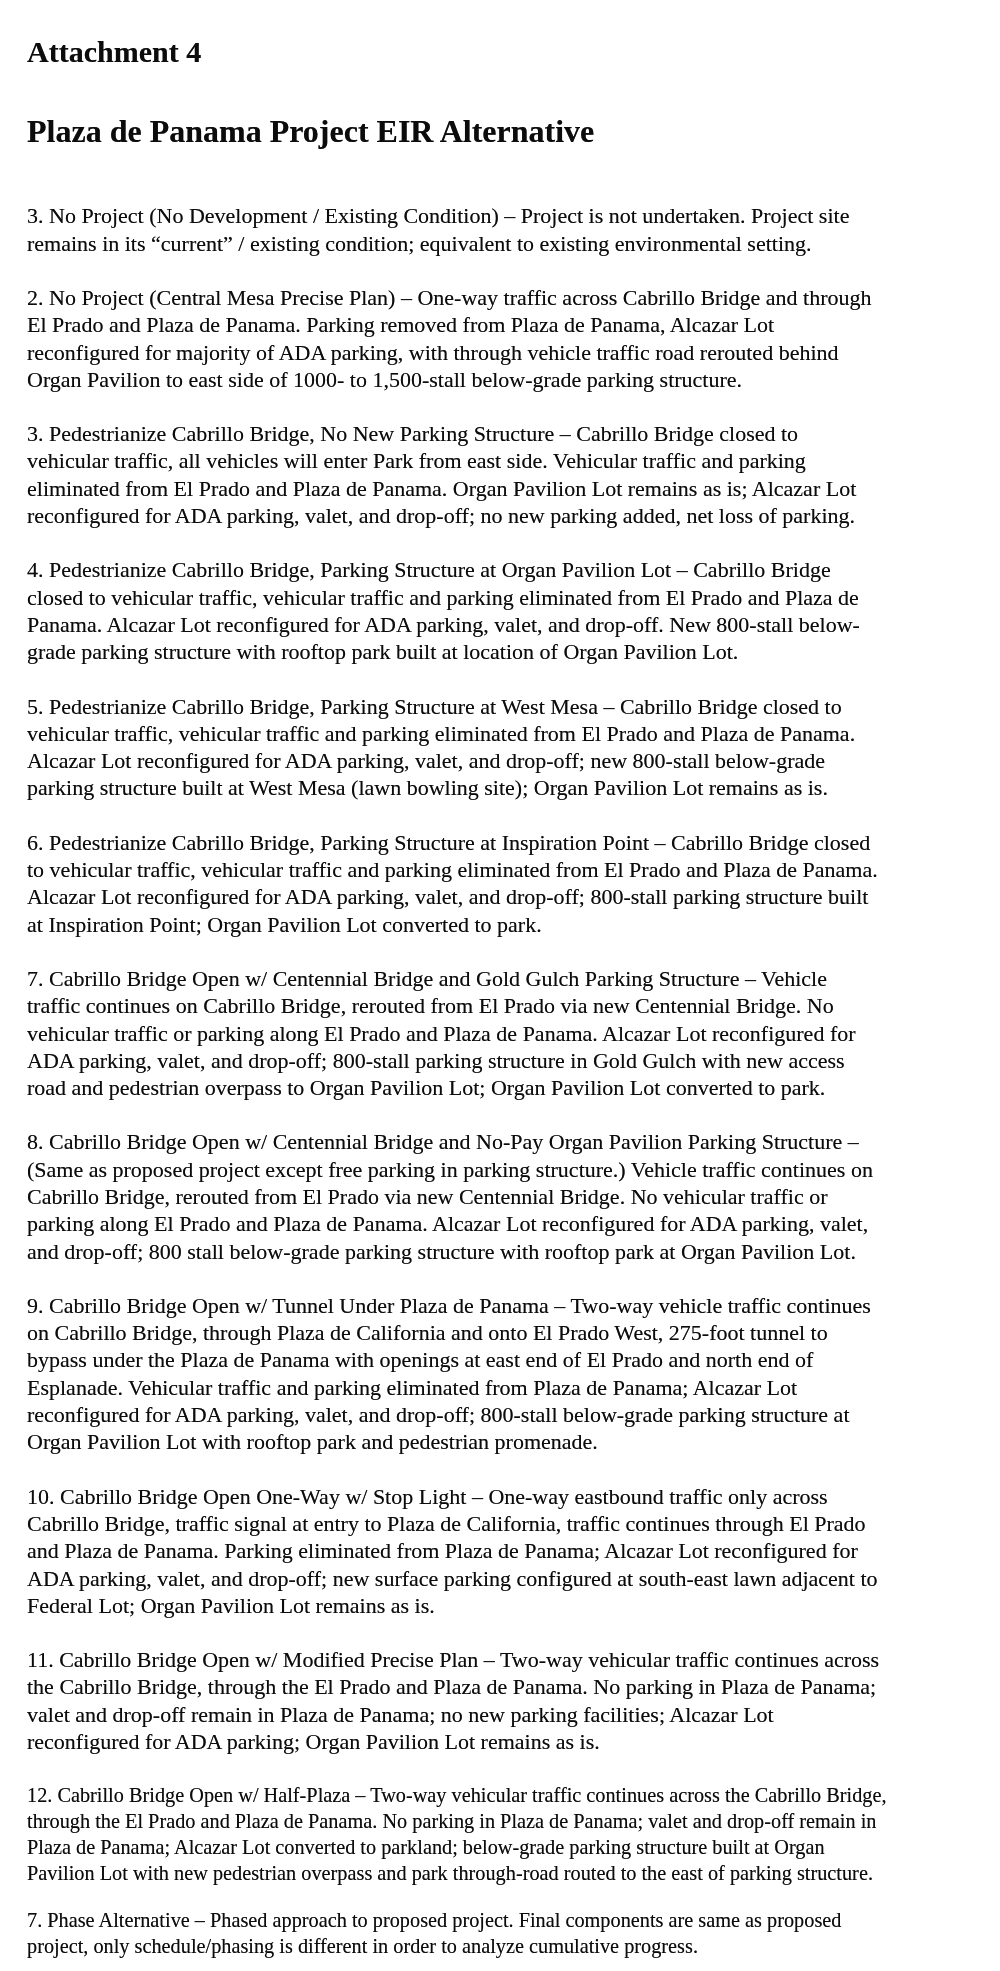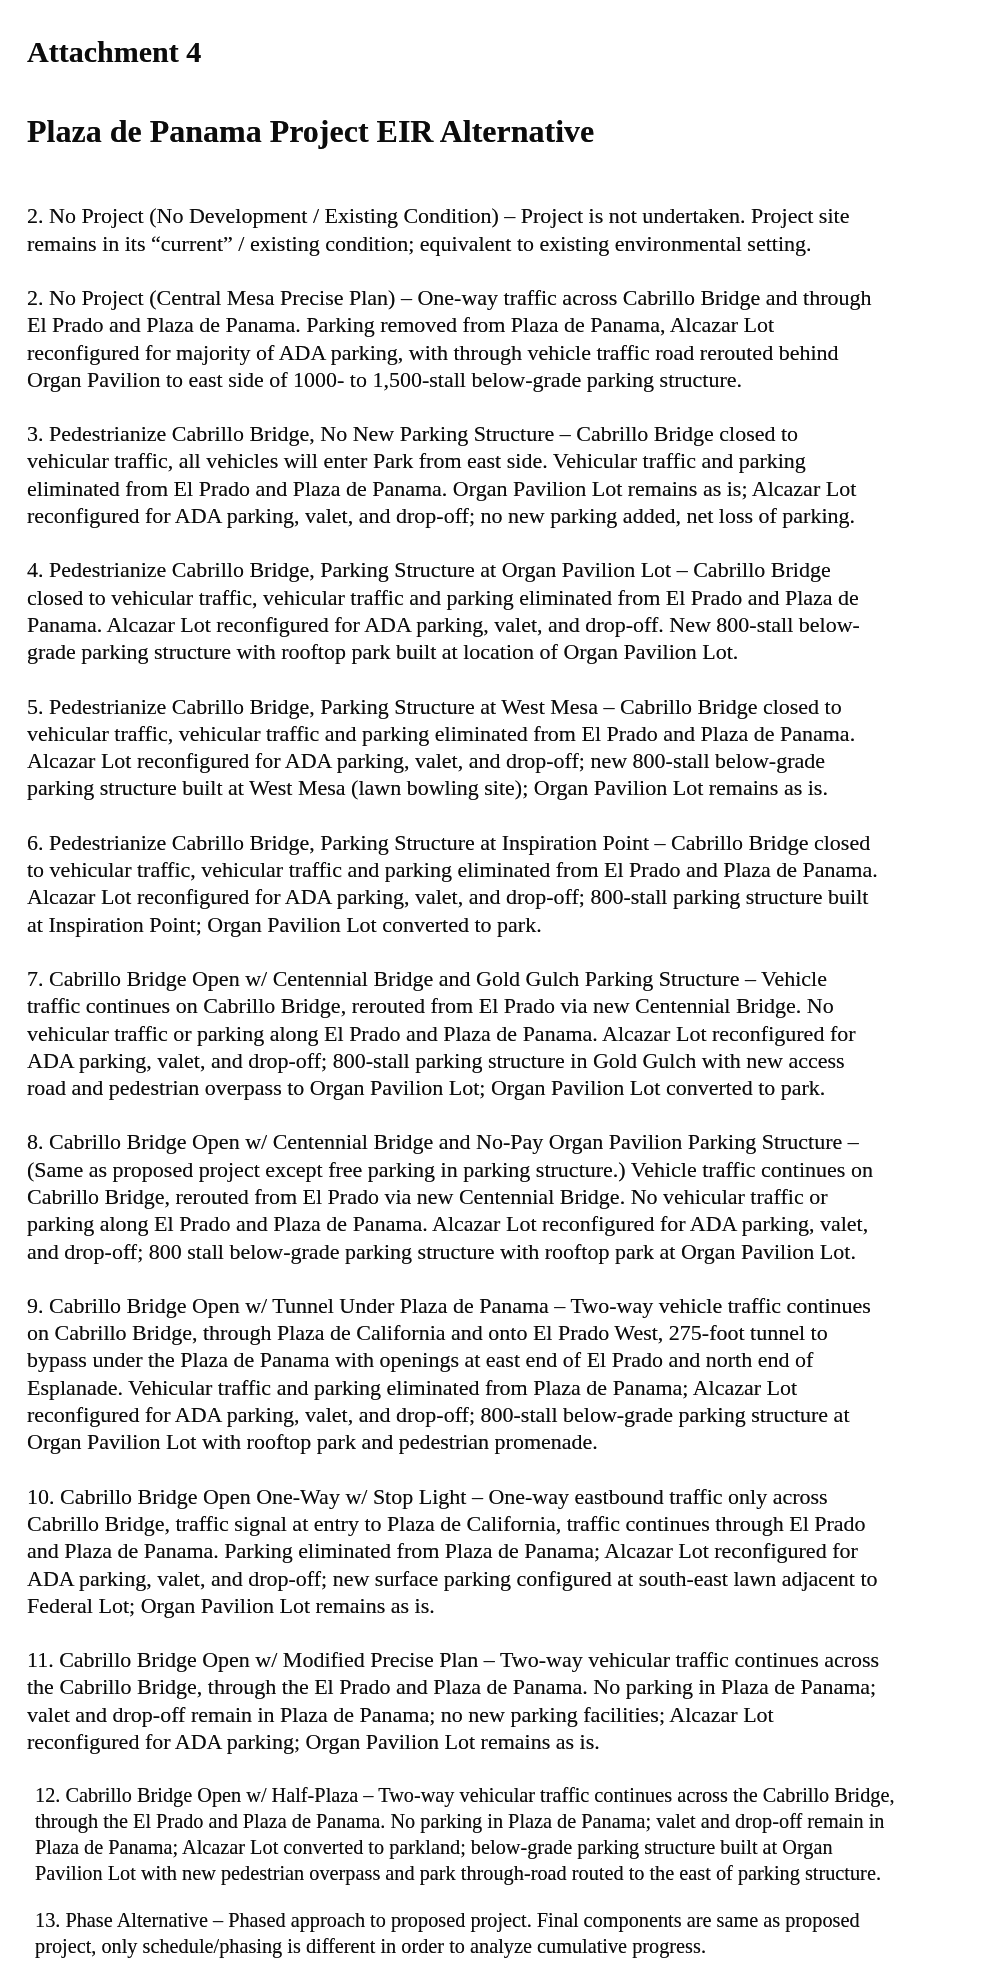--- a/index.html
+++ b/index.html
@@ -39,33 +39,33 @@
   }
   .alt-para {
     font-size: 22px;
     line-height: 27.3px;
     margin: 0 0 27px 0;
     white-space: pre;          
   }
   .alt-para.small {
     font-size: 20.3px;
     line-height: 26px;
-    margin: 0 0 21px 8px;
+    margin: 0 0 21px 0;
   }
 </style>
 </head>
 <body>
 
 <div class="page">
   <h1 class="doc-heading">Attachment 4</h1>
 
   <h2 class="doc-title">Plaza de Panama Project EIR Alternative</h2>
 
   <div class="body-text">
-    <p class="alt-para">2. No Project (No Development / Existing Condition) – Project is not undertaken. Project site
+    <p class="alt-para">3. No Project (No Development / Existing Condition) – Project is not undertaken. Project site
 remains in its “current” / existing condition; equivalent to existing environmental setting.</p>
     <p class="alt-para">2. No Project (Central Mesa Precise Plan) – One-way traffic across Cabrillo Bridge and through
 El Prado and Plaza de Panama. Parking removed from Plaza de Panama, Alcazar Lot
 reconfigured for majority of ADA parking, with through vehicle traffic road rerouted behind
 Organ Pavilion to east side of 1000- to 1,500-stall below-grade parking structure.</p>
     <p class="alt-para">3. Pedestrianize Cabrillo Bridge, No New Parking Structure – Cabrillo Bridge closed to
 vehicular traffic, all vehicles will enter Park from east side. Vehicular traffic and parking
 eliminated from El Prado and Plaza de Panama. Organ Pavilion Lot remains as is; Alcazar Lot
 reconfigured for ADA parking, valet, and drop-off; no new parking added, net loss of parking.</p>
     <p class="alt-para">4. Pedestrianize Cabrillo Bridge, Parking Structure at Organ Pavilion Lot – Cabrillo Bridge
@@ -102,16 +102,16 @@
 ADA parking, valet, and drop-off; new surface parking configured at south-east lawn adjacent to
 Federal Lot; Organ Pavilion Lot remains as is.</p>
     <p class="alt-para">11. Cabrillo Bridge Open w/ Modified Precise Plan – Two-way vehicular traffic continues across
 the Cabrillo Bridge, through the El Prado and Plaza de Panama. No parking in Plaza de Panama;
 valet and drop-off remain in Plaza de Panama; no new parking facilities; Alcazar Lot
 reconfigured for ADA parking; Organ Pavilion Lot remains as is.</p>
     <p class="alt-para small">12. Cabrillo Bridge Open w/ Half-Plaza – Two-way vehicular traffic continues across the Cabrillo Bridge,
 through the El Prado and Plaza de Panama. No parking in Plaza de Panama; valet and drop-off remain in
 Plaza de Panama; Alcazar Lot converted to parkland; below-grade parking structure built at Organ
 Pavilion Lot with new pedestrian overpass and park through-road routed to the east of parking structure.</p>
-    <p class="alt-para small">13. Phase Alternative – Phased approach to proposed project. Final components are same as proposed
+    <p class="alt-para small">7. Phase Alternative – Phased approach to proposed project. Final components are same as proposed
 project, only schedule/phasing is different in order to analyze cumulative progress.</p>
   </div>
 </div>
 
 </body></html>

